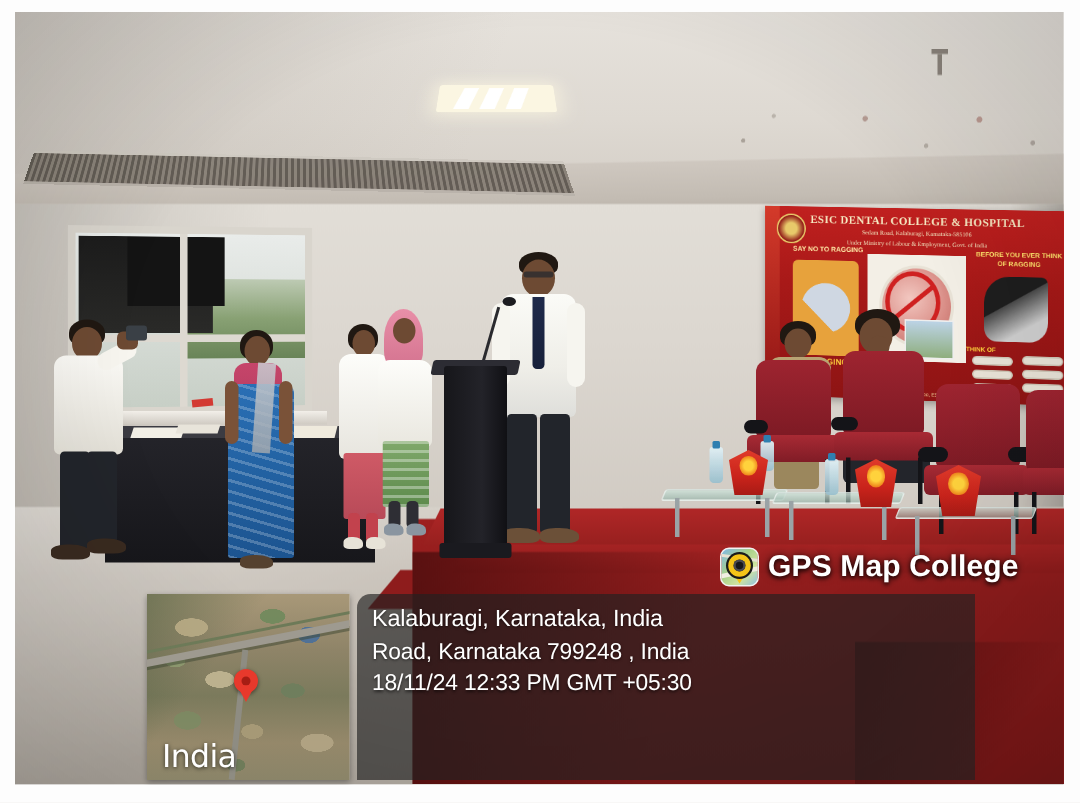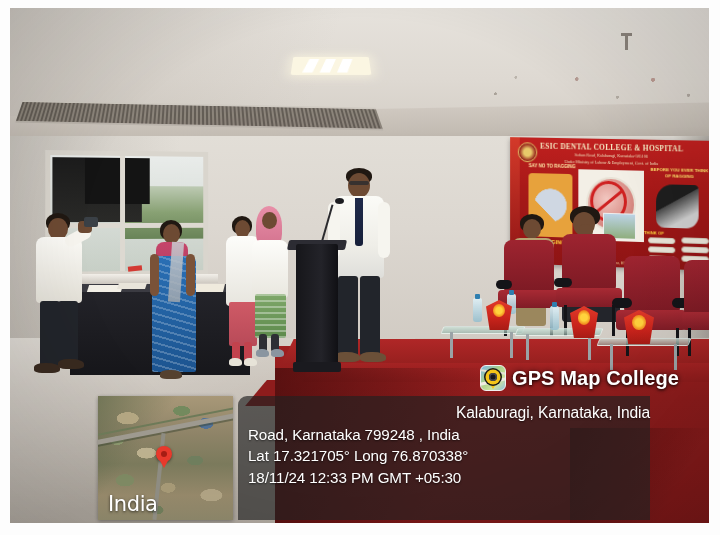--- a/index.html
+++ b/index.html
@@ -379,21 +379,21 @@
     position:absolute; left: 228px; top: 388px; width: 412px; height: 124px;
     background: rgba(34,34,34,.66);
     border-radius: 9px 0 0 0;
     padding: 6px 0 0 10px;
   }
   .gps-line {
     color:#ffffff; font-size:15.2px; line-height:21.5px;
     white-space:nowrap; letter-spacing:-.1px;
     text-shadow: 0 1px 2px rgba(0,0,0,.6);
   }
-  .gps-line.first { font-size:15.6px;text-align:right; }
+  .gps-line.first { font-size:15.6px; }
 
   .map-thumb {
     position:absolute; left: 88px; top: 388px; width: 135px; height: 124px;
     overflow:hidden;
     background:
       linear-gradient(128deg, rgba(70,90,60,.55) 0%, rgba(0,0,0,0) 35%),
       linear-gradient(180deg,#a89878 0%, #8f8468 30%, #7b7a5c 55%, #95886a 80%, #8a8468 100%);
     box-shadow: 0 1px 4px rgba(0,0,0,.35);
   }
   .map-tex {
@@ -700,21 +700,20 @@
         <div class="pin-tail"></div>
         <div class="pin"></div>
         <div class="lens"></div>
       </div>
       <div class="gps-title">GPS Map College</div>
     </div>
 
     <div class="gps-panel">
       <div class="gps-line first">Kalaburagi, Karnataka, India</div>
       <div class="gps-line">Road, Karnataka 799248 , India</div>
-      <div class="gps-line">Lat 17.321705° Long 76.870338°</div>
       <div class="gps-line">18/11/24 12:33 PM GMT +05:30</div>
     </div>
 
     <div class="map-thumb">
       <div class="map-tex"></div>
       <div class="map-road-b"></div>
       <div class="map-road"></div>
       <div class="map-road-v"></div>
       <div class="map-pin">
           <i></i>

